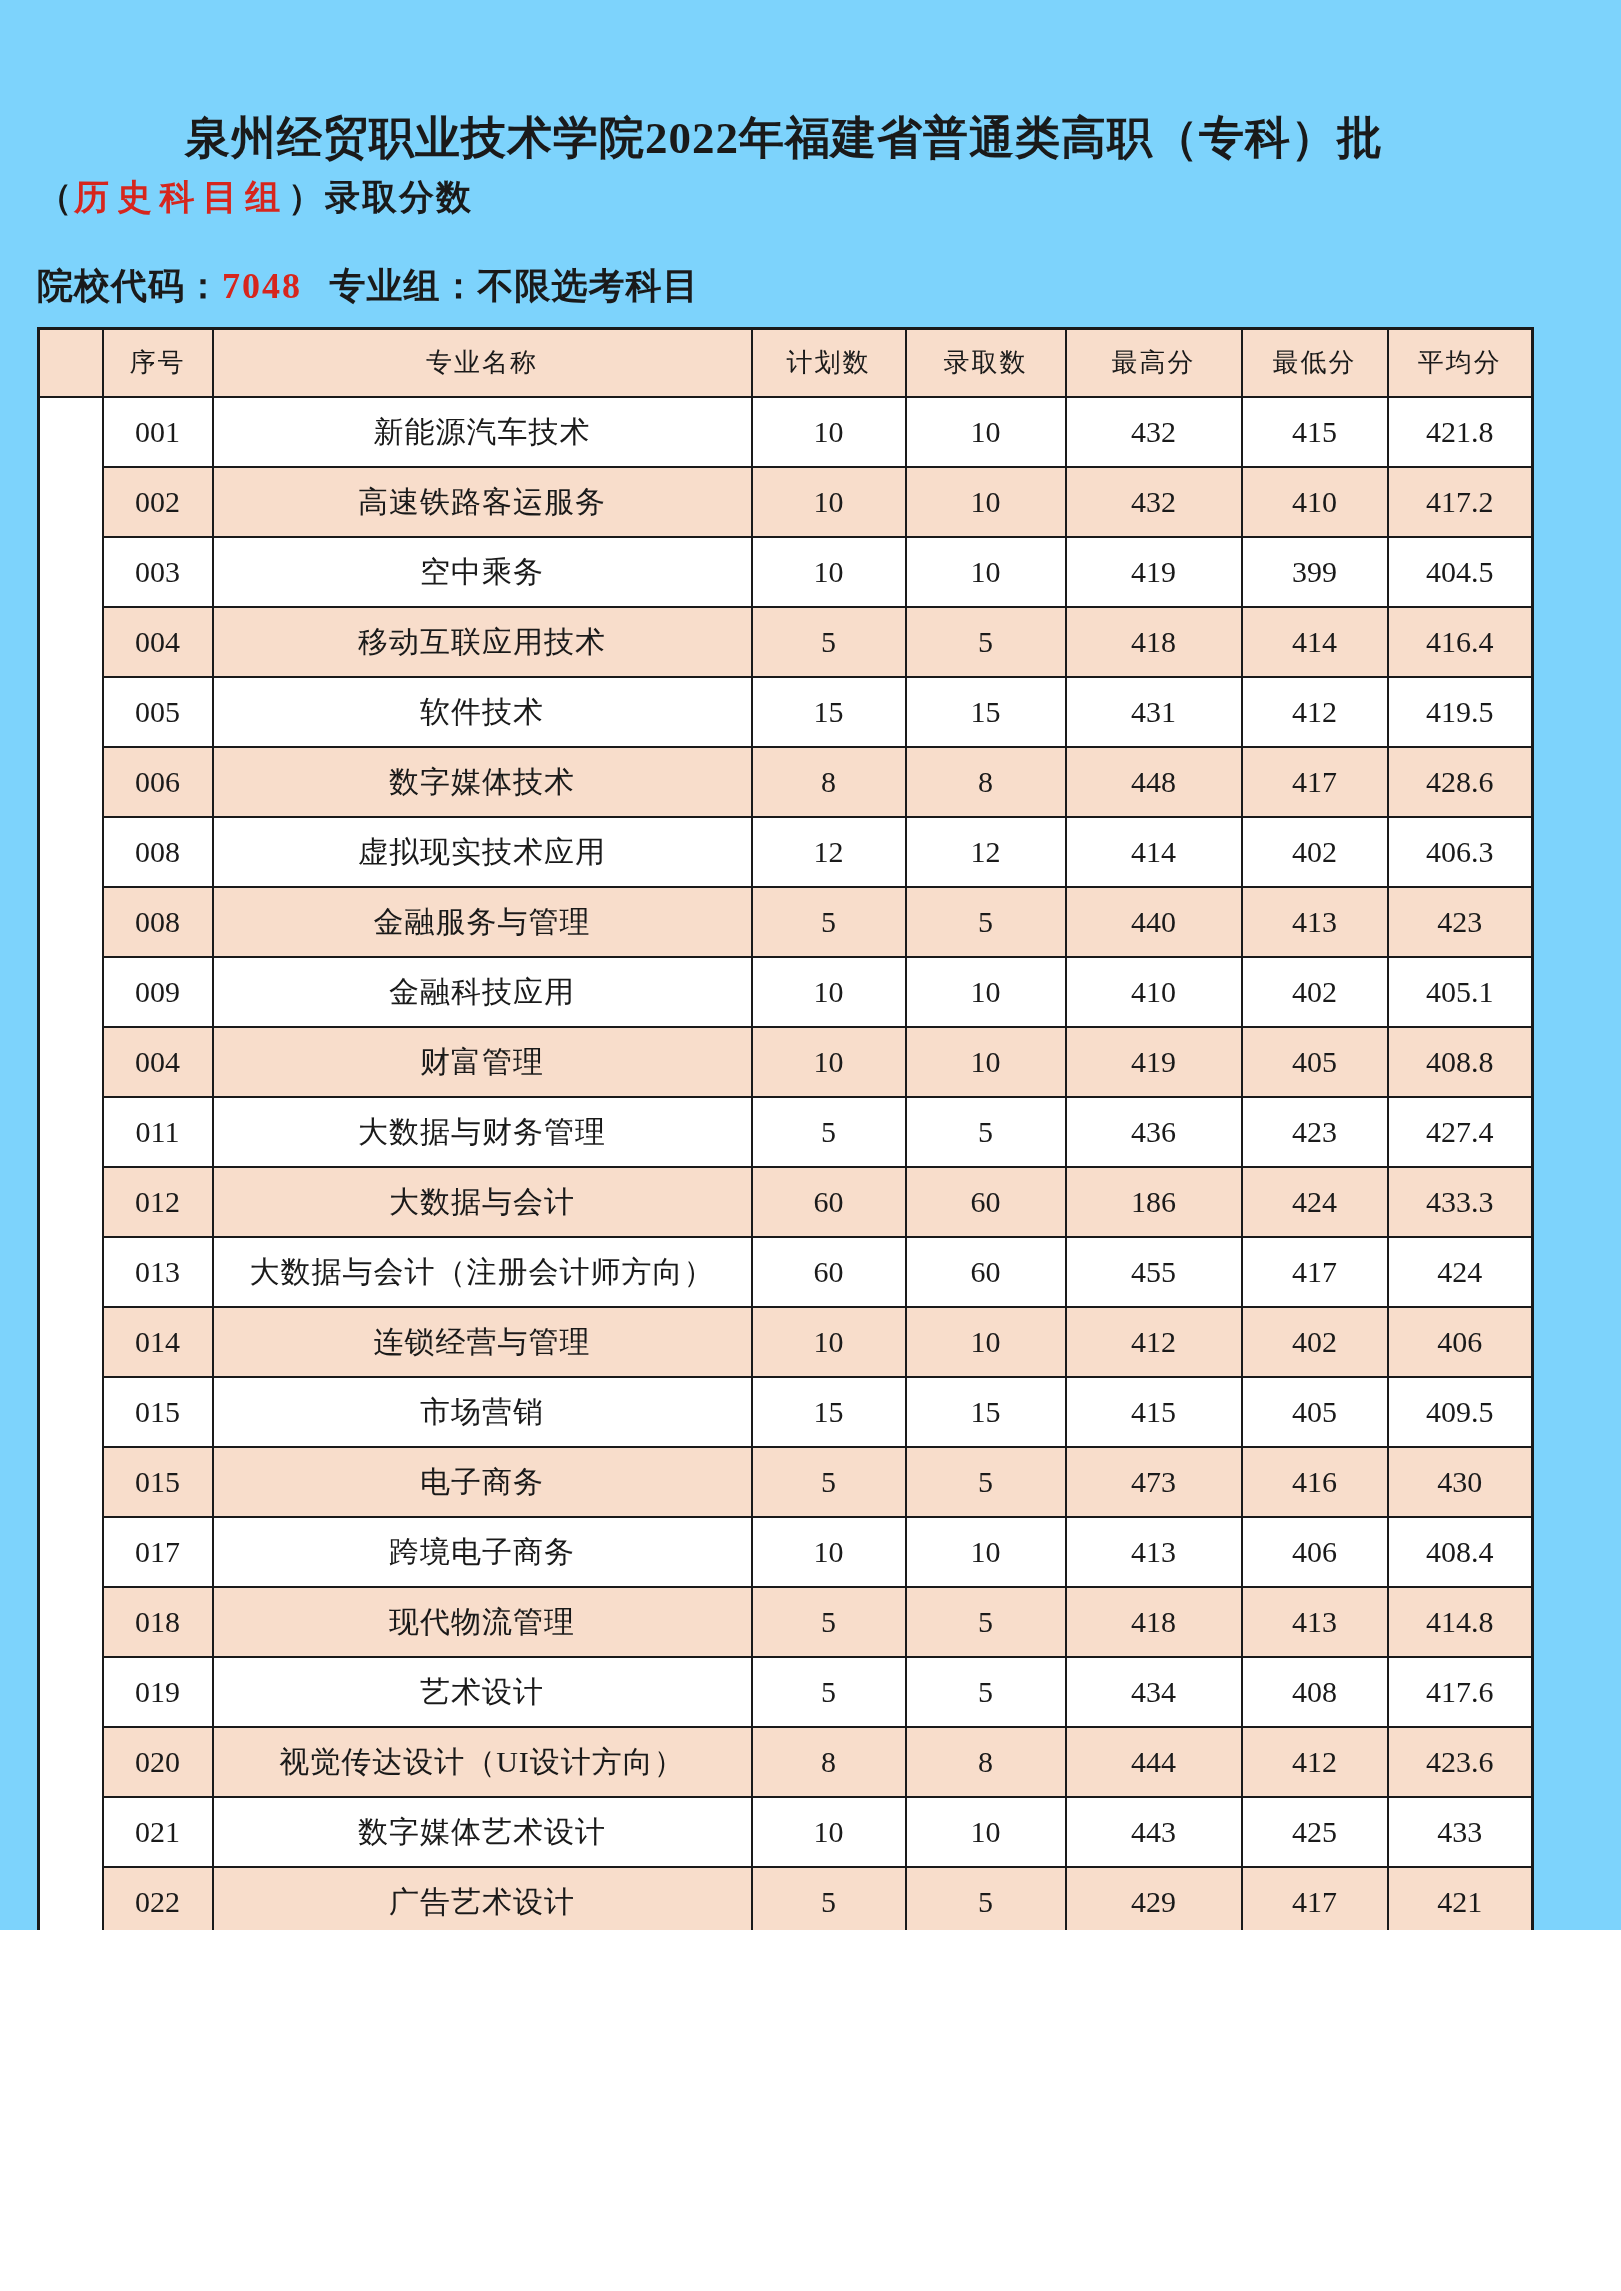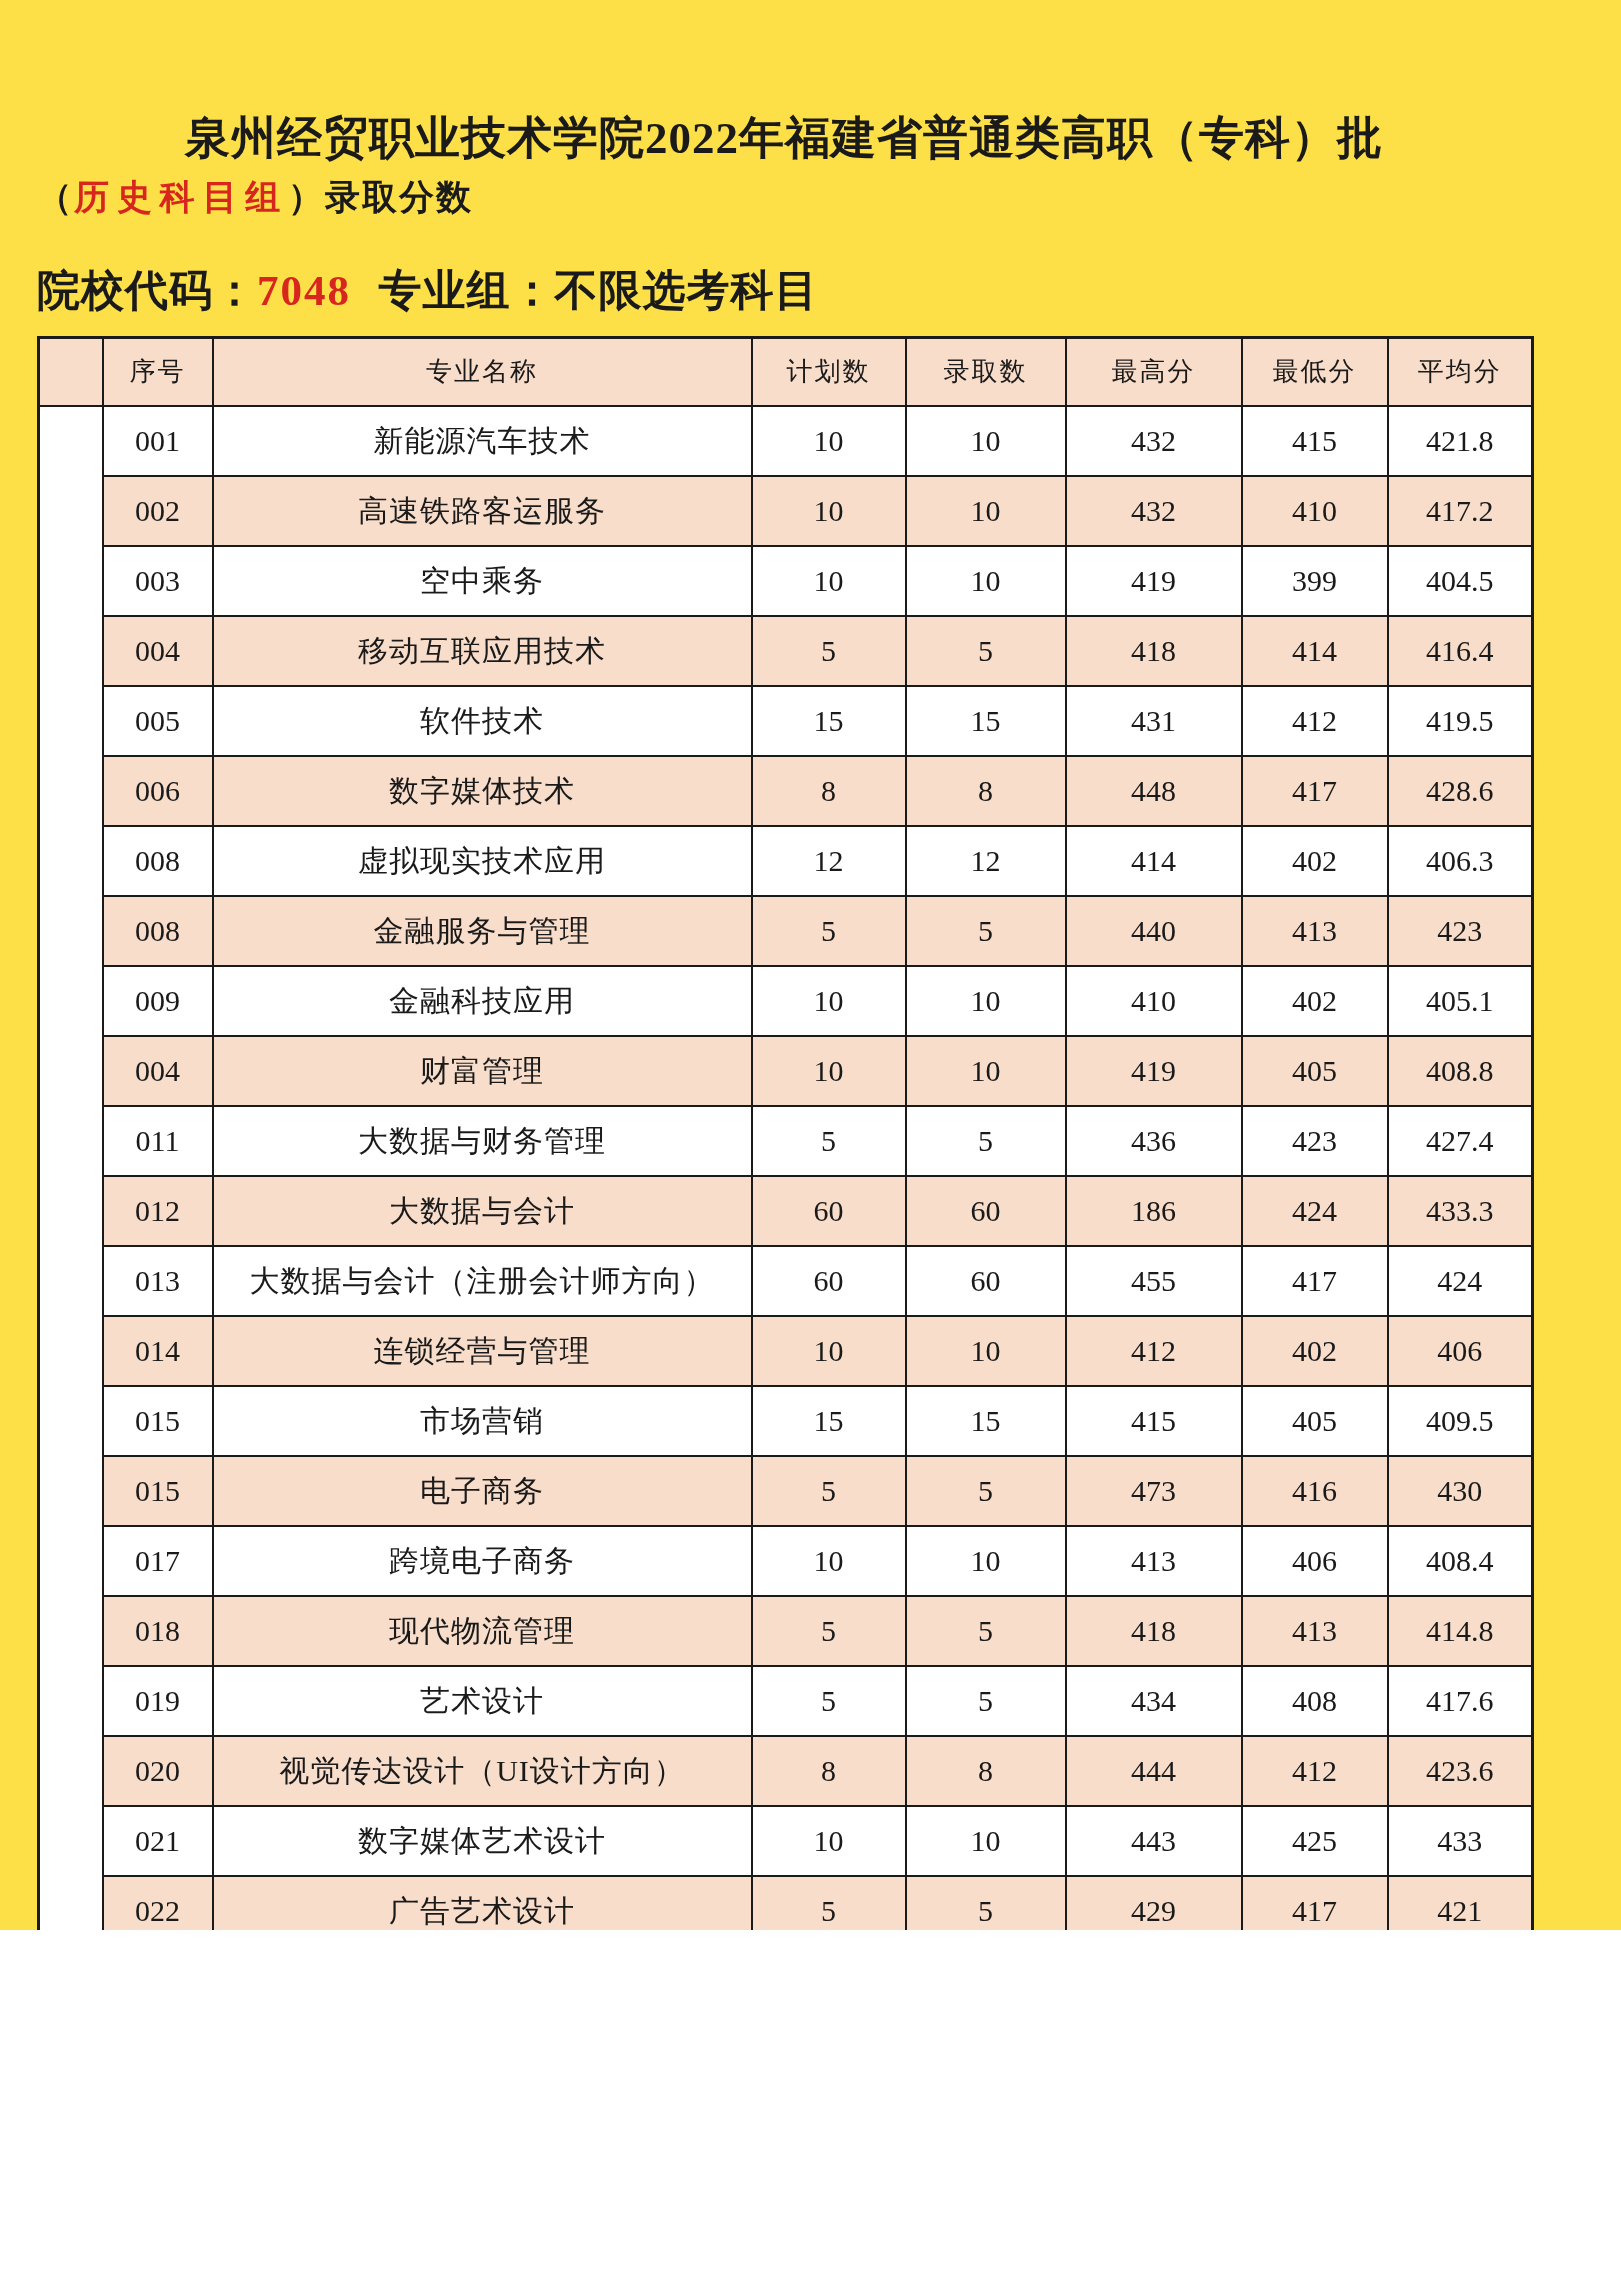--- a/index.html
+++ b/index.html
@@ -5,21 +5,21 @@
   * { margin: 0; padding: 0; box-sizing: border-box; }
   html, body {
     background: #ffffff;
     font-family: "Liberation Serif", "DejaVu Serif", serif;
     color: #1a1a1a;
   }
   .page {
     position: relative;
     width: 1621px;
     height: 1930px;
-    background: #fde047;
+    background: #7dd3fc;
     overflow: hidden;
   }
   .content {
     width: 1494px;
     margin-left: 37px;
     padding-top: 110px;
   }
   .doc-title {
     text-align: center;
     font-size: 45px;
@@ -31,21 +31,21 @@
   .doc-subtitle {
     font-size: 35px;
     font-weight: bold;
     margin-top: 7.8px;
     letter-spacing: 2px;
   }
   .doc-subtitle .hl { color: var(--accent-red); letter-spacing: 7.8px; }
   .info-line {
     margin-top: 41px;
     margin-bottom: 15.7px;
-    font-size: 43px;
+    font-size: 36px;
     font-weight: bold;
     letter-spacing: 1px;
   }
   .info-line .code-val {
     color: var(--accent-red);
     margin-right: 27.4px;
     letter-spacing: 2px;
   }
   table.scores {
     border-collapse: collapse;

